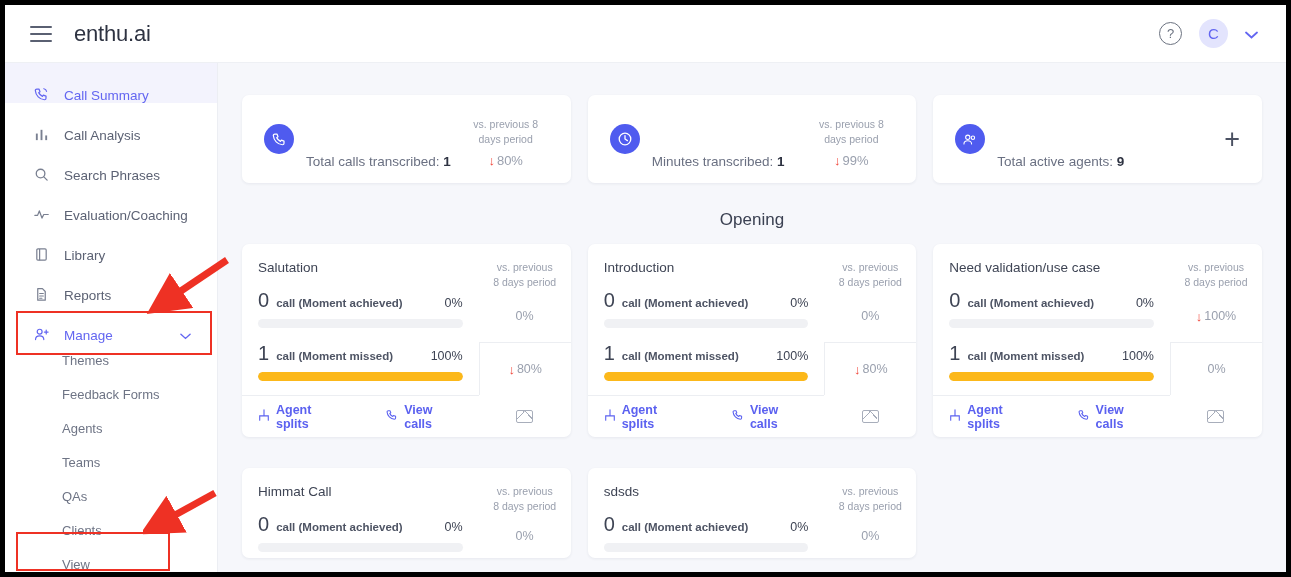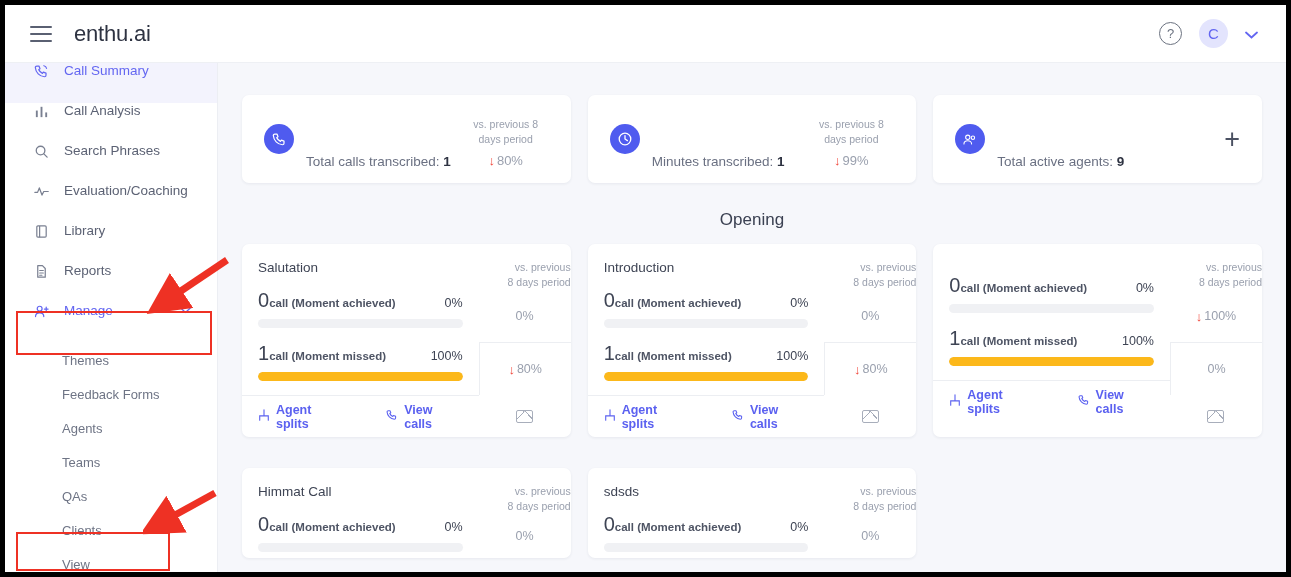--- a/index.html
+++ b/index.html
@@ -60,21 +60,21 @@
 
   
   .sidebar {
     position: absolute; left: 0; top: 58px;
     width: 213px; height: 509px;
     background: #ffffff;
     border-right: 1px solid #eceef3;
   }
   .nav-item {
     height: 40px;
-    display: flex; align-items: flex-start;
+    display: flex; align-items: flex-end;
     padding-left: 28px;
     font-size: 13.5px;
     color: #5c6274;
     cursor: pointer;
     position: relative;
   }
   .nav-item .ico {
     width: 17px; height: 17px;
     margin-right: 14px;
     display: flex; align-items: center; justify-content: center;
@@ -159,21 +159,21 @@
   }
   .mc-left { flex: 1 1 auto; min-width:0; padding: 16px 0 0 0; }
   .mc-title {
     font-size: 13.5px; color:#3e4454;
     padding: 0 16px 0 16px;
     white-space: nowrap; overflow:hidden; text-overflow:ellipsis;
   }
   .mc-row { padding: 0 16px; margin-top: 14px; }
   .mc-line { display:flex; align-items:baseline; }
   .mc-num { font-size: 20px; color:#3e4454; }
-  .mc-text { font-size: 11.5px; color:#4e5464; font-weight:600; }
+  .mc-text { font-size: 11.5px; color:#4e5464; margin-left: 7px; font-weight:600; }
   .mc-pct { margin-left:auto; font-size: 12.5px; color:#3e4454; }
   .bar {
     height: 9px; border-radius: 5px;
     background:#f0f1f4; margin-top: 7px; overflow:hidden;
   }
   .bar > i { display:block; height:100%; background:#fcb81a; border-radius:5px; }
   .mc-footer {
     margin-top: 14px;
     border-top: 1px solid #eceef2;
     height: 42px;
@@ -186,21 +186,21 @@
   }
   .mc-link .lico { font-size: 12px; color:#5b61f0; }
   .mc-link + .mc-link { margin-left: 40px; }
 
   .mc-right {
     flex: 0 0 92px;
     display:flex; flex-direction:column;
     border-left: 0;
   }
   .mr-head {
-    text-align:right; font-size: 10.5px; color:#9aa0ae;
+    text-align:center; font-size: 10.5px; color:#9aa0ae;
     line-height:1.45; padding-top: 16px;
   }
   .mr-cell {
     flex:1; display:flex; align-items:center; justify-content:center;
     font-size: 12.5px; color:#9aa0ae;
   }
   .mr-cell.boxed { border-left:1px solid #eceef2; border-top:1px solid #eceef2; }
   .mr-mail {
     height: 42px; display:flex; align-items:center; justify-content:center;
     color:#a8aebb; font-size: 15px; cursor:pointer;
@@ -526,20 +526,21 @@
             <span>80%</span>
           </div>
           <div class="mr-mail">
               <span class="envelope"></span>
             </div>
         </div>
       </div>
 
       <div class="moment-card">
         <div class="mc-left">
+          <div class="mc-title">Need validation/use case</div>
           <div class="mc-row">
             <div class="mc-line">
               <span class="mc-num">0</span>
               <span class="mc-text">call (Moment achieved)</span>
               <span class="mc-pct">0%</span>
             </div>
             <div class="bar">
                 <i style="width:0%"></i>
               </div>
           </div>

